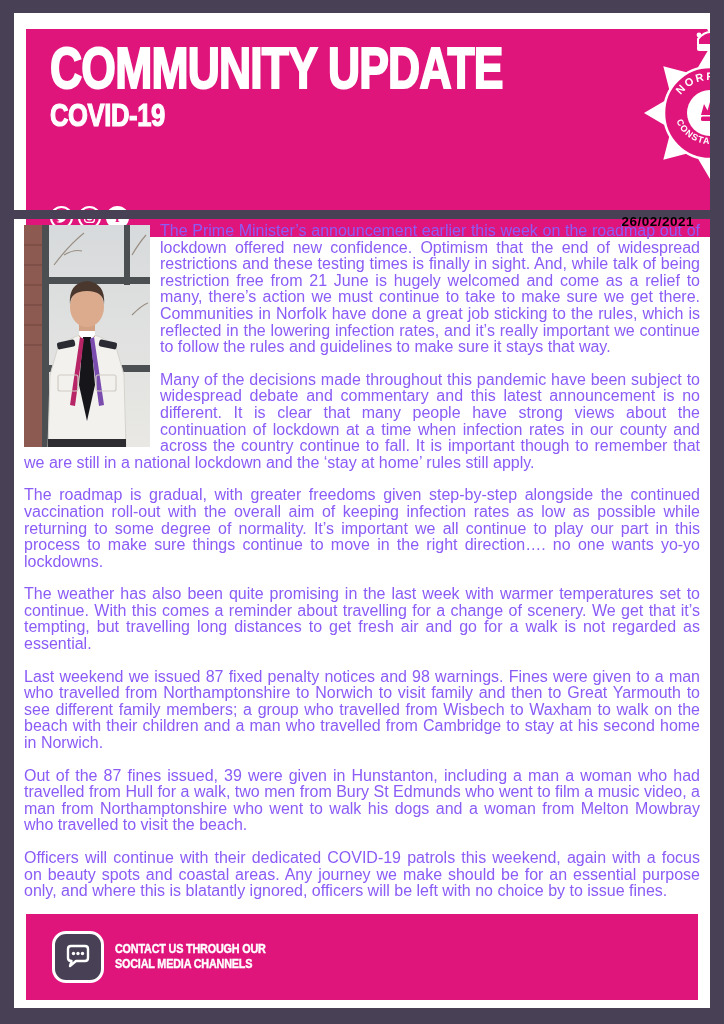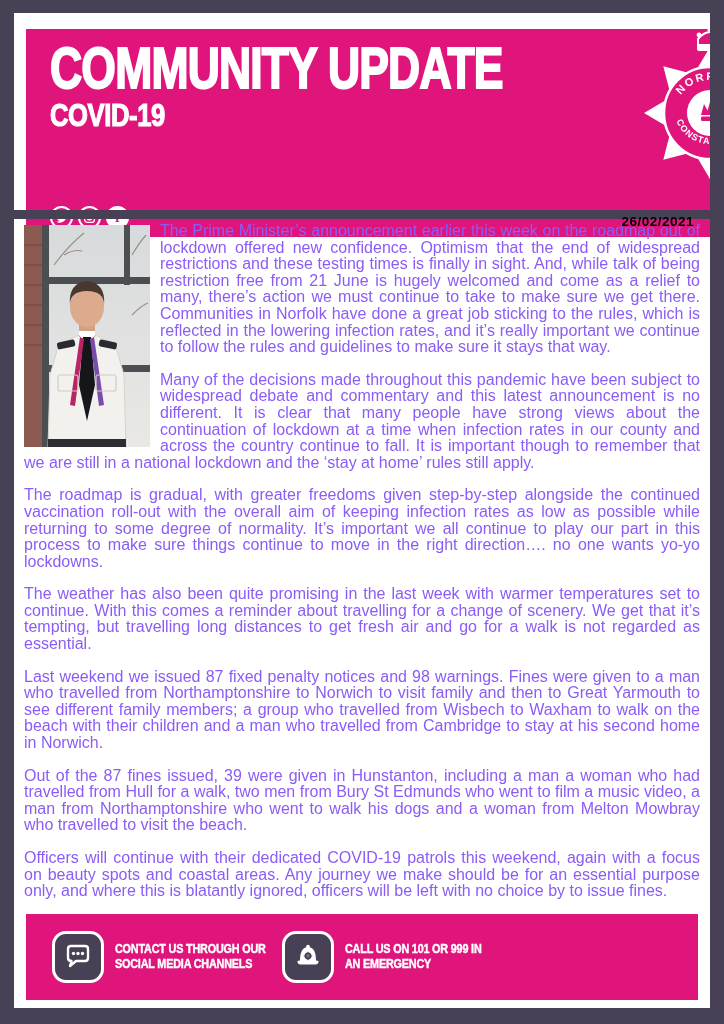--- a/index.html
+++ b/index.html
@@ -191,36 +191,17 @@
             <circle cx="16" cy="12.5" r="1.7" fill="#fff"></circle>
             <circle cx="20.5" cy="12.5" r="1.7" fill="#fff"></circle>
           </svg>
         </div>
         <div class="contact-label">
           <div>CONTACT US THROUGH OUR</div>
           <div>SOCIAL MEDIA CHANNELS</div>
         </div>
       </div>
 
-      <div class="contact-item">
-        <div class="contact-icon">
-          <svg width="32" height="32" viewBox="0 0 32 32">
-            <path d="M8 20 Q8 6 16 6 Q24 6 24 20 Z" fill="#fff"></path>
-            <circle cx="16" cy="5.5" r="1.8" fill="#fff"></circle>
-            <path d="M5.5 20 Q16 16.5 26.5 20 Q26.8 23.5 23 23.5 L9 23.5 Q5.2 23.5 5.5 20 Z" fill="#fff"></path>
-            <circle cx="16" cy="15" r="3.4" fill="#484055"></circle>
-            <circle cx="16" cy="15" r="1.4" fill="#fff"></circle>
-            <g stroke="#484055" stroke-width="1">
-              <line x1="16" y1="10.8" x2="16" y2="19.2"></line>
-              <line x1="11.8" y1="15" x2="20.2" y2="15"></line>
-            </g>
-          </svg>
-        </div>
-        <div class="contact-label">
-          <div>CALL US ON 101 OR 999 IN</div>
-          <div>AN EMERGENCY</div>
-        </div>
-      </div>
 
 
     </div>
   </div>
 </div>
 
 </body></html>

